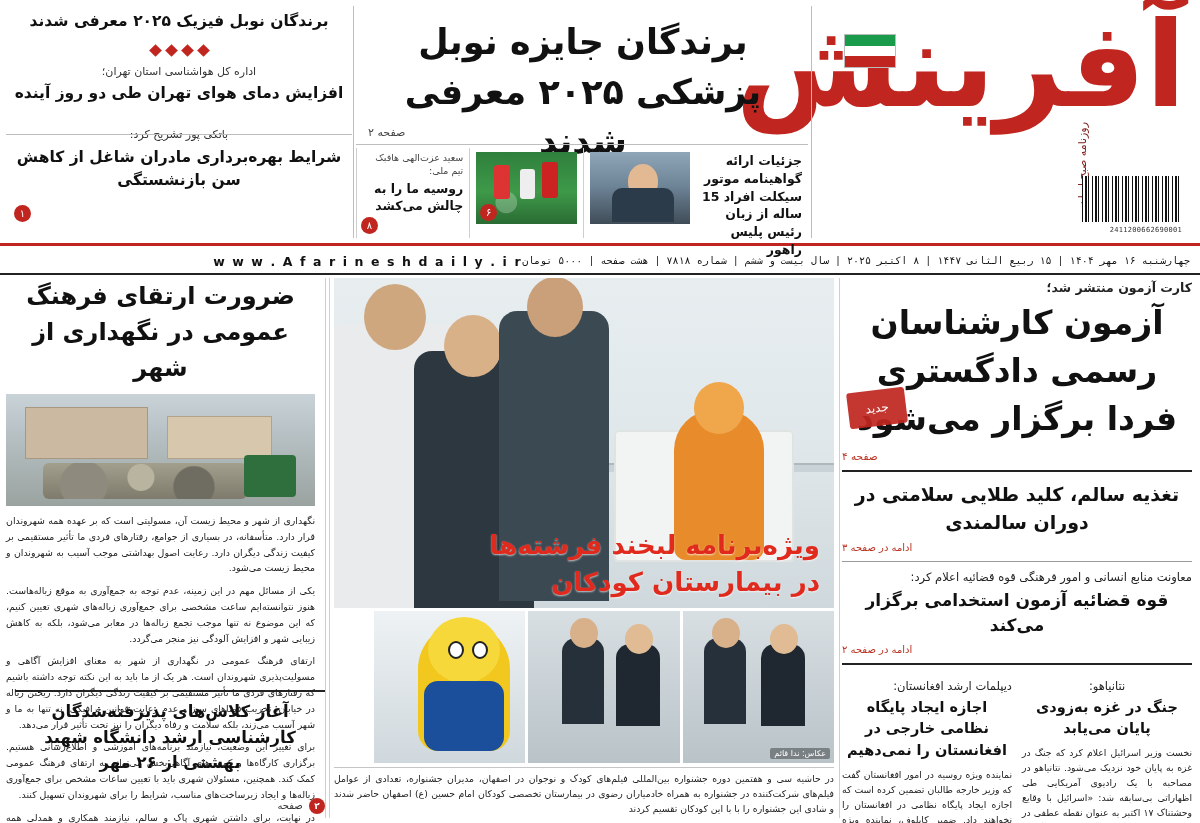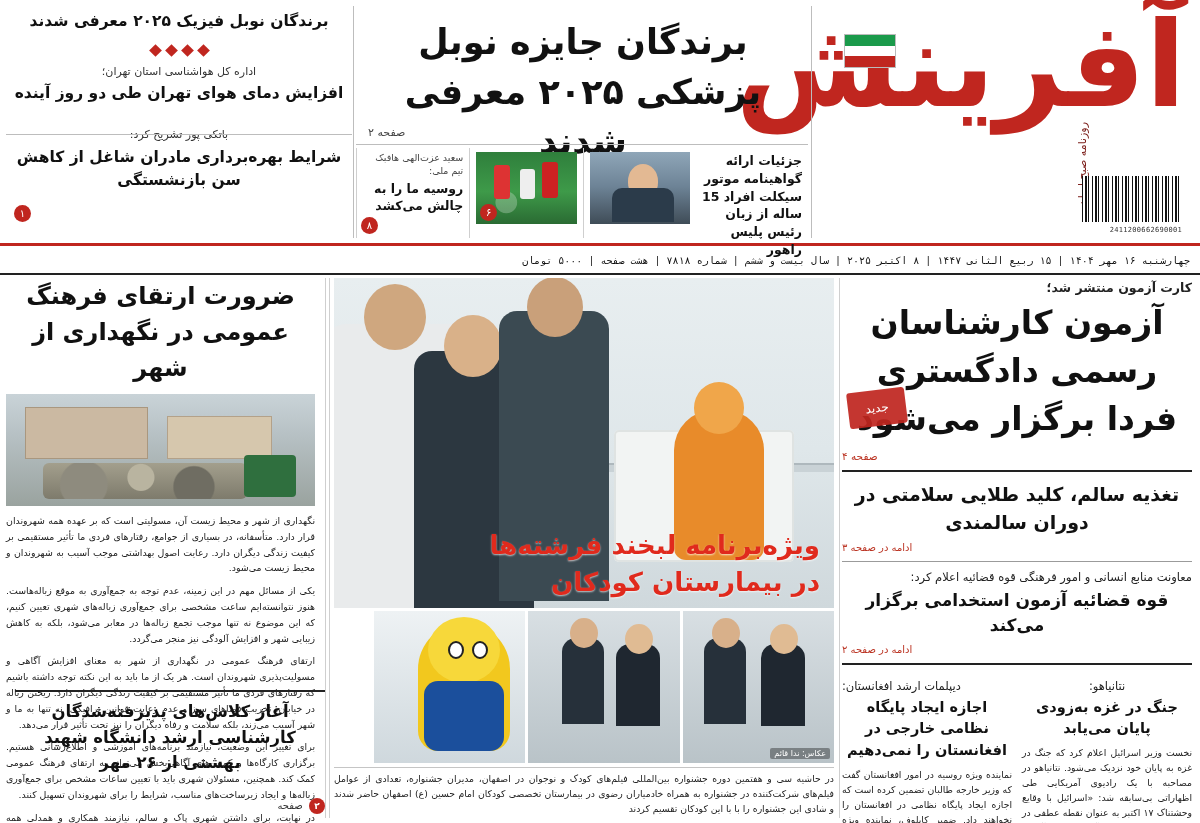--- a/index.html
+++ b/index.html
@@ -391,20 +391,21 @@
         <h3>شرایط بهره‌برداری مادران شاغل از کاهش سن بازنشستگی</h3>
       </div>
       <div style="text-align:left; padding:4px 8px;">
         <span class="pgnum">۱</span>
       </div>
     </div>
   </div>
 
   <div class="infobar">
     <span class="dateline">چهارشنبه ۱۶ مهر ۱۴۰۴ | ۱۵ ربیع الثانی ۱۴۴۷ | ۸ اکتبر ۲۰۲۵ | سال بیست و ششم | شماره ۷۸۱۸ | هشت صفحه | ۵۰۰۰ تومان</span>
+    <span class="site">w w w . A f a r i n e s h d a i l y . i r</span>
   </div>
 
   <div class="main">
 
     <div class="col-sep-v" style="right:360px;"></div>
     <div class="col-sep-v" style="right:870px;"></div>
 
     <div class="col-right">
       <div class="kicker-line">کارت آزمون منتشر شد؛</div>
       <h2 class="bighead">آزمون کارشناسان رسمی دادگستری فردا برگزار می‌شود</h2>
@@ -425,21 +426,21 @@
       <hr class="rule thick">
 
       <div class="two-col-bottom">
         <div class="tcb">
           <div class="sub-kicker" style="text-align:center;">نتانیاهو:</div>
           <h4>جنگ در غزه به‌زودی پایان می‌یابد</h4>
           <p>نخست وزیر اسرائیل اعلام کرد که جنگ در غزه به پایان خود نزدیک می‌شود. نتانیاهو در مصاحبه با یک رادیوی آمریکایی طی اظهاراتی بی‌سابقه شد: «اسرائیل با وقایع وحشتناک ۱۷ اکتبر به عنوان نقطه عطفی در خاورمیانه سبقت بیرون آمد.» وی یاد آور به جنایت‌های مکرر این رژیم مدعی شد که هفته در غزه آغاز شد، با آزادی اسرا و پایان حکومت حماس در غزه پایان خواهد یافت.</p>
 
         </div>
         <div class="tcb">
-          <div class="sub-kicker" style="text-align:left;">دیپلمات ارشد افغانستان:</div>
+          <div class="sub-kicker" style="text-align:right;">دیپلمات ارشد افغانستان:</div>
           <h4>اجازه ایجاد پایگاه نظامی خارجی در افغانستان را نمی‌دهیم</h4>
           <p>نماینده ویژه روسیه در امور افغانستان گفت که وزیر خارجه طالبان تضمین کرده است که اجازه ایجاد پایگاه نظامی در افغانستان را نخواهند داد. ضمیر کابلوف، نماینده ویژه روسیه در امور افغانستان، گفت که «میرجان متقی» سرپرست وزارت خارجه افغانستان به «امیرخان متقی» قویترین قدرت در خاورمیانه سیاست بیرون آمد.»همتای روسی قوه گفت که آنها اجازه ایجاد پایگاه‌های نظامی خارجی در افغانستان را نخواهند داد.</p>
 
         </div>
       </div>
     </div>
 
     <div class="col-center">
       <div class="photo-main">
         <div class="ward-wall"></div>

